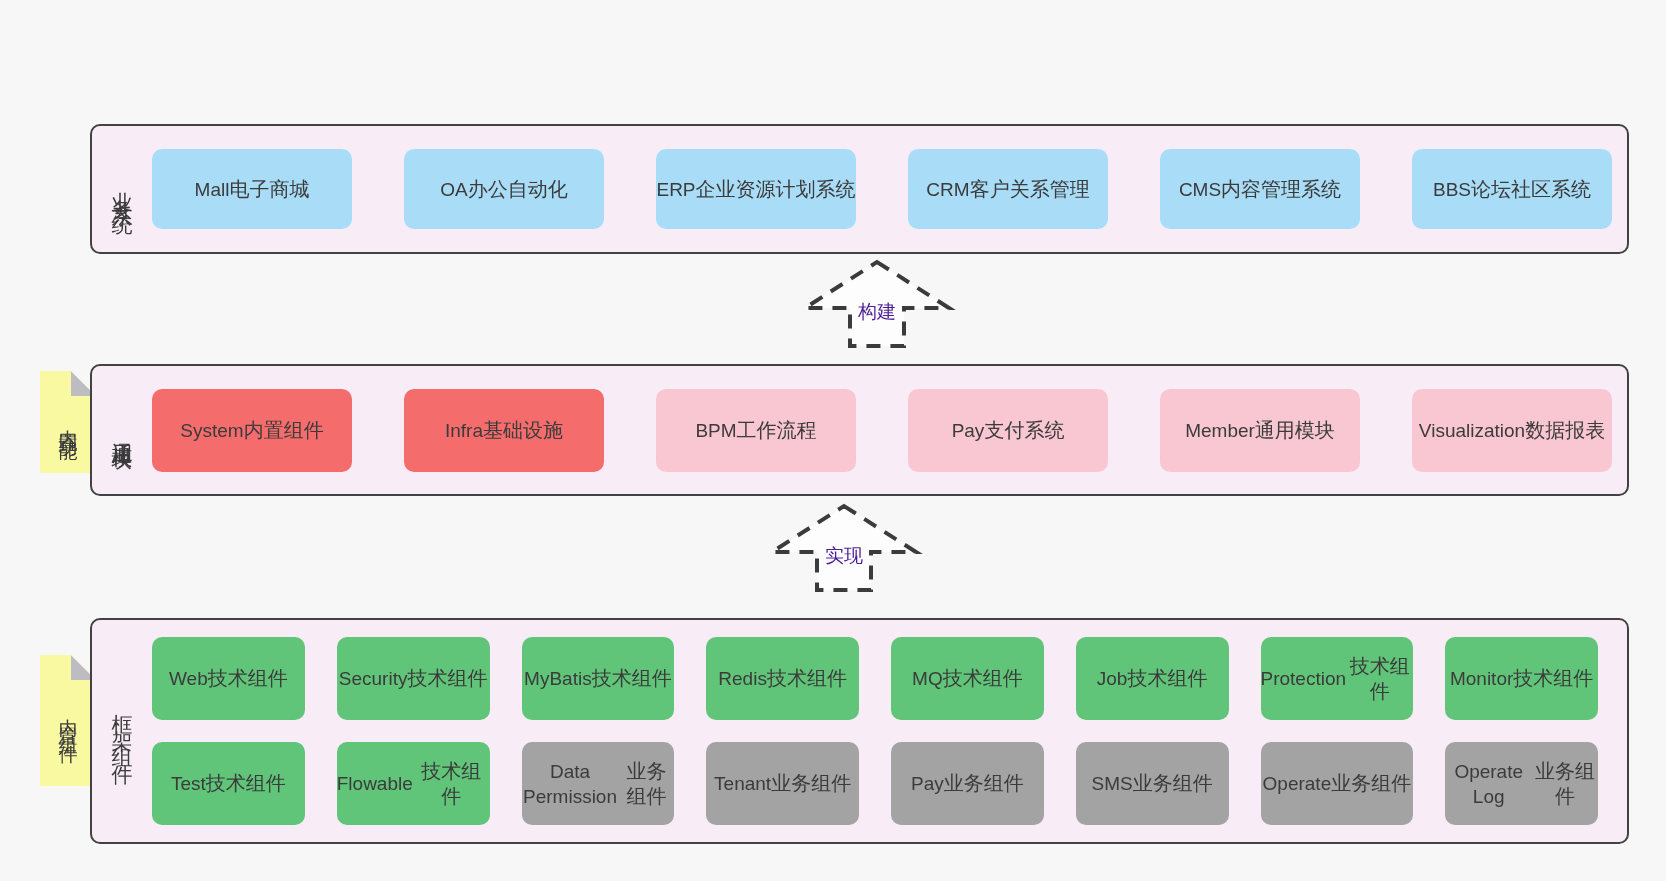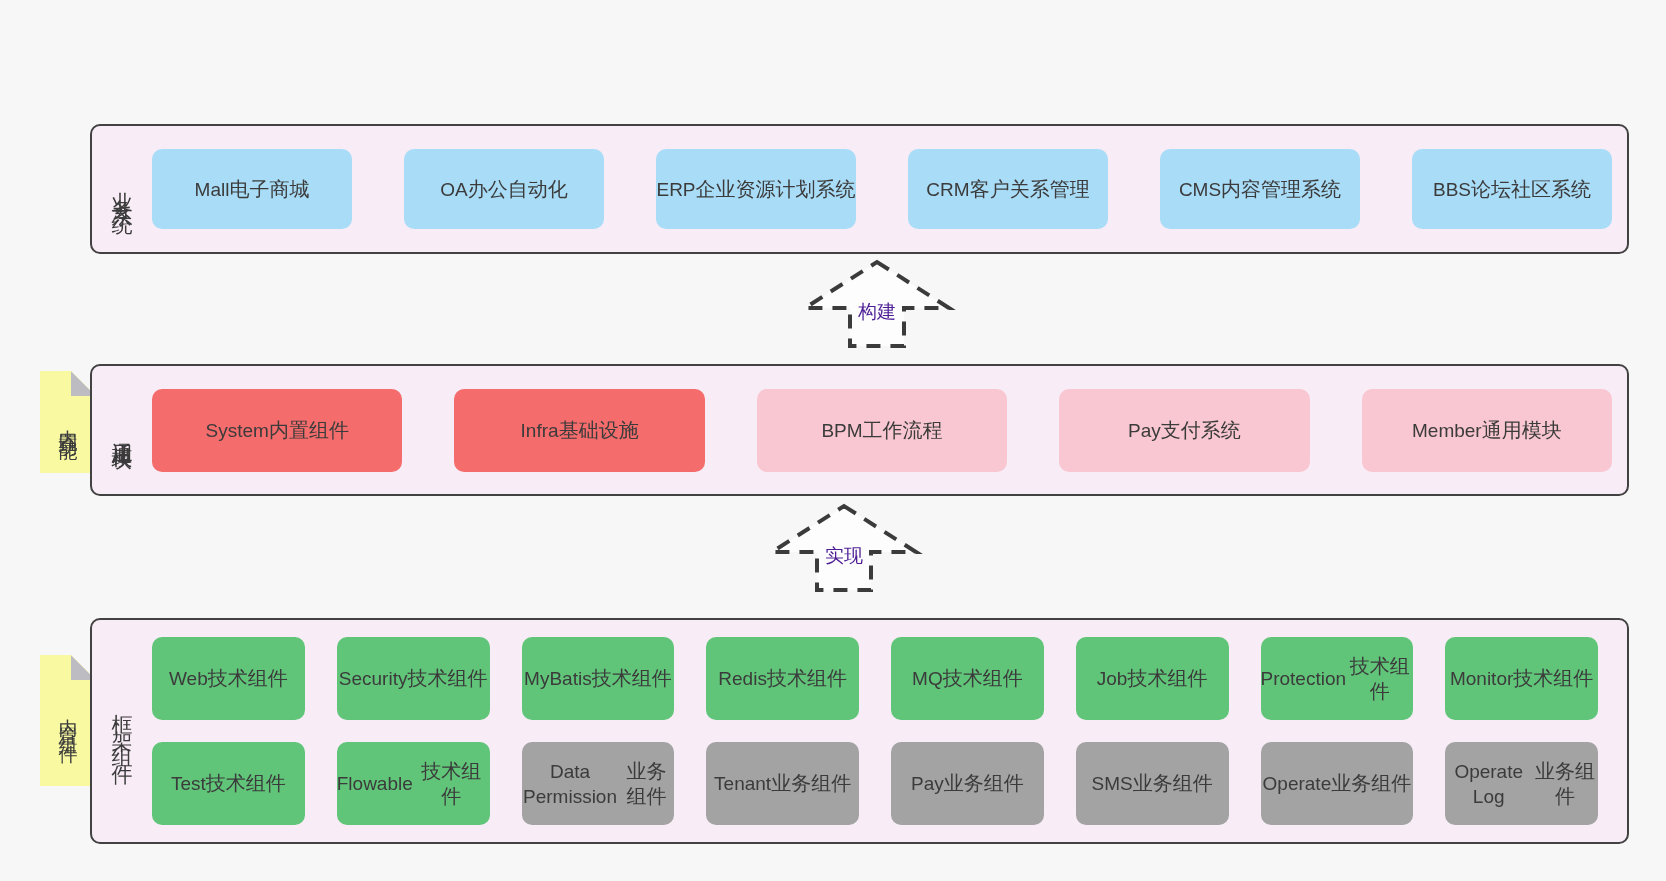--- a/index.html
+++ b/index.html
@@ -132,20 +132,24 @@
           <div class="box-desc">工作流程</div>
         </div>
         <div class="box c-pink">
           <div class="box-name">Pay</div>
           <div class="box-desc">支付系统</div>
         </div>
         <div class="box c-pink">
           <div class="box-name">Member</div>
           <div class="box-desc">通用模块</div>
         </div>
+        <div class="box c-pink">
+          <div class="box-name">Visualization</div>
+          <div class="box-desc">数据报表</div>
+        </div>
       </div>
     </div>
 </div>
 
 <div class="layer" id="layer-2">
   <div class="layer-label">框架组件</div>
   <div class="rows">
     <div class="row">
         <div class="box c-green">
           <div class="box-name">Web</div>

